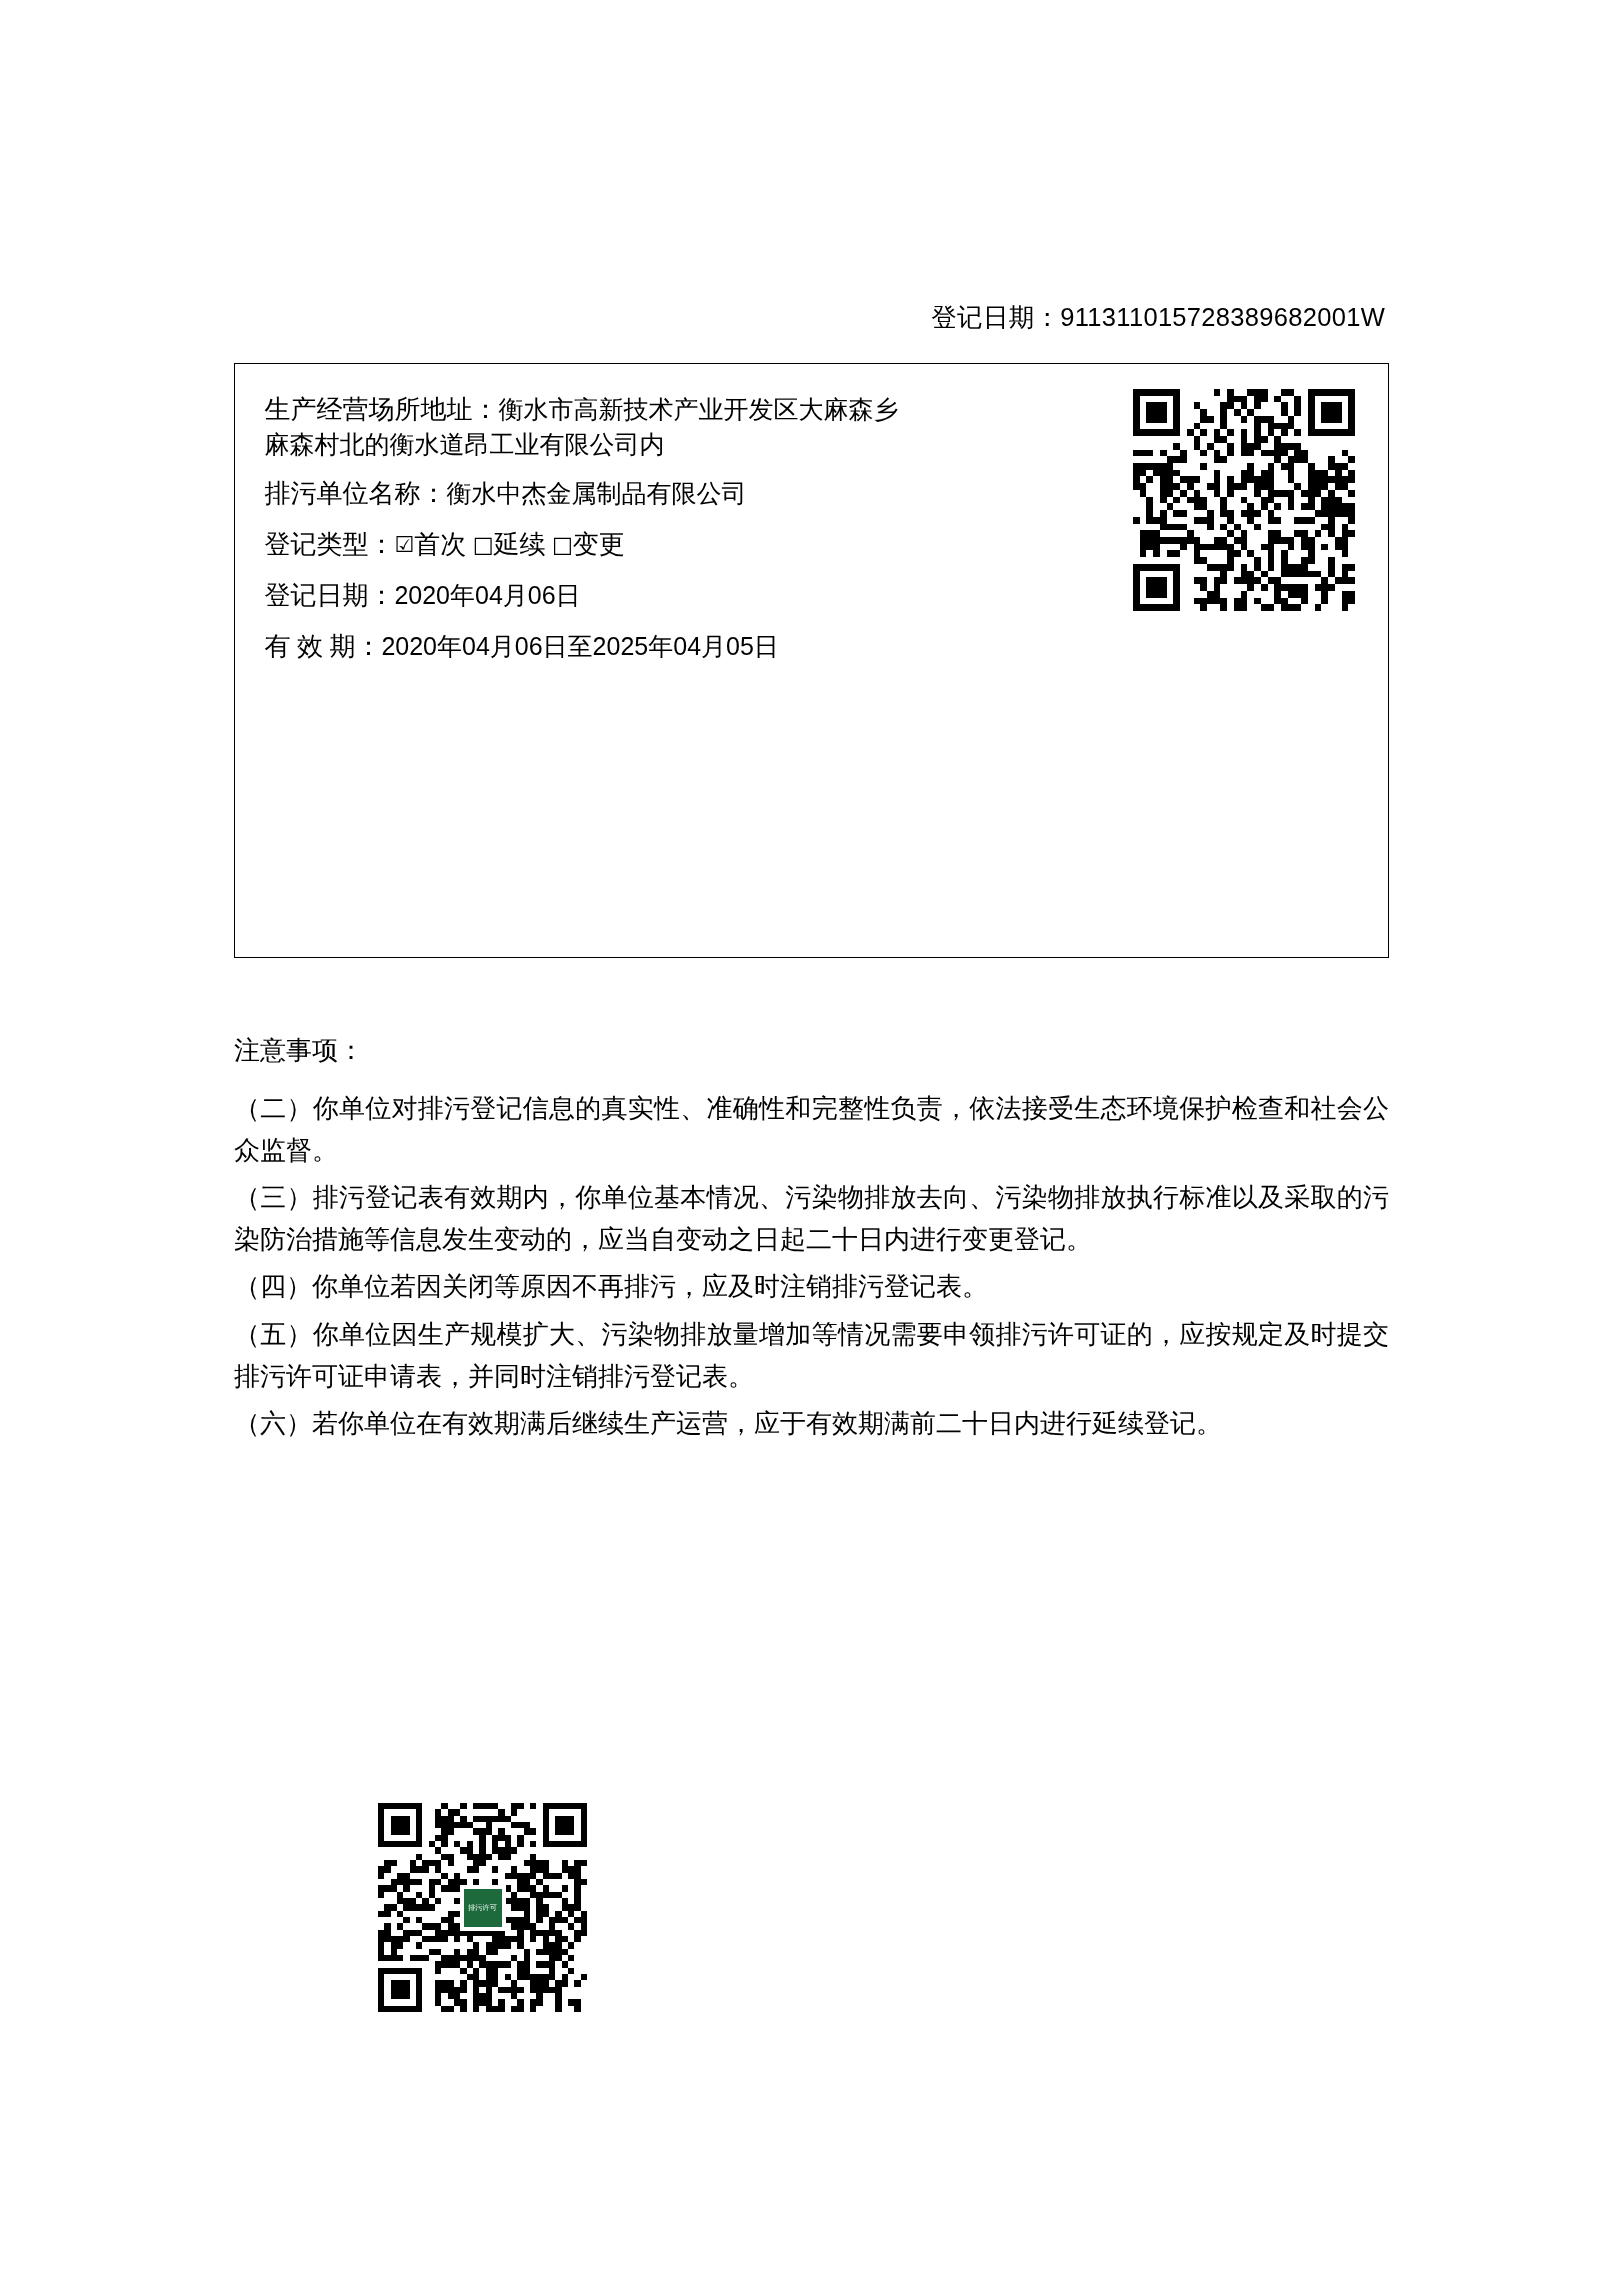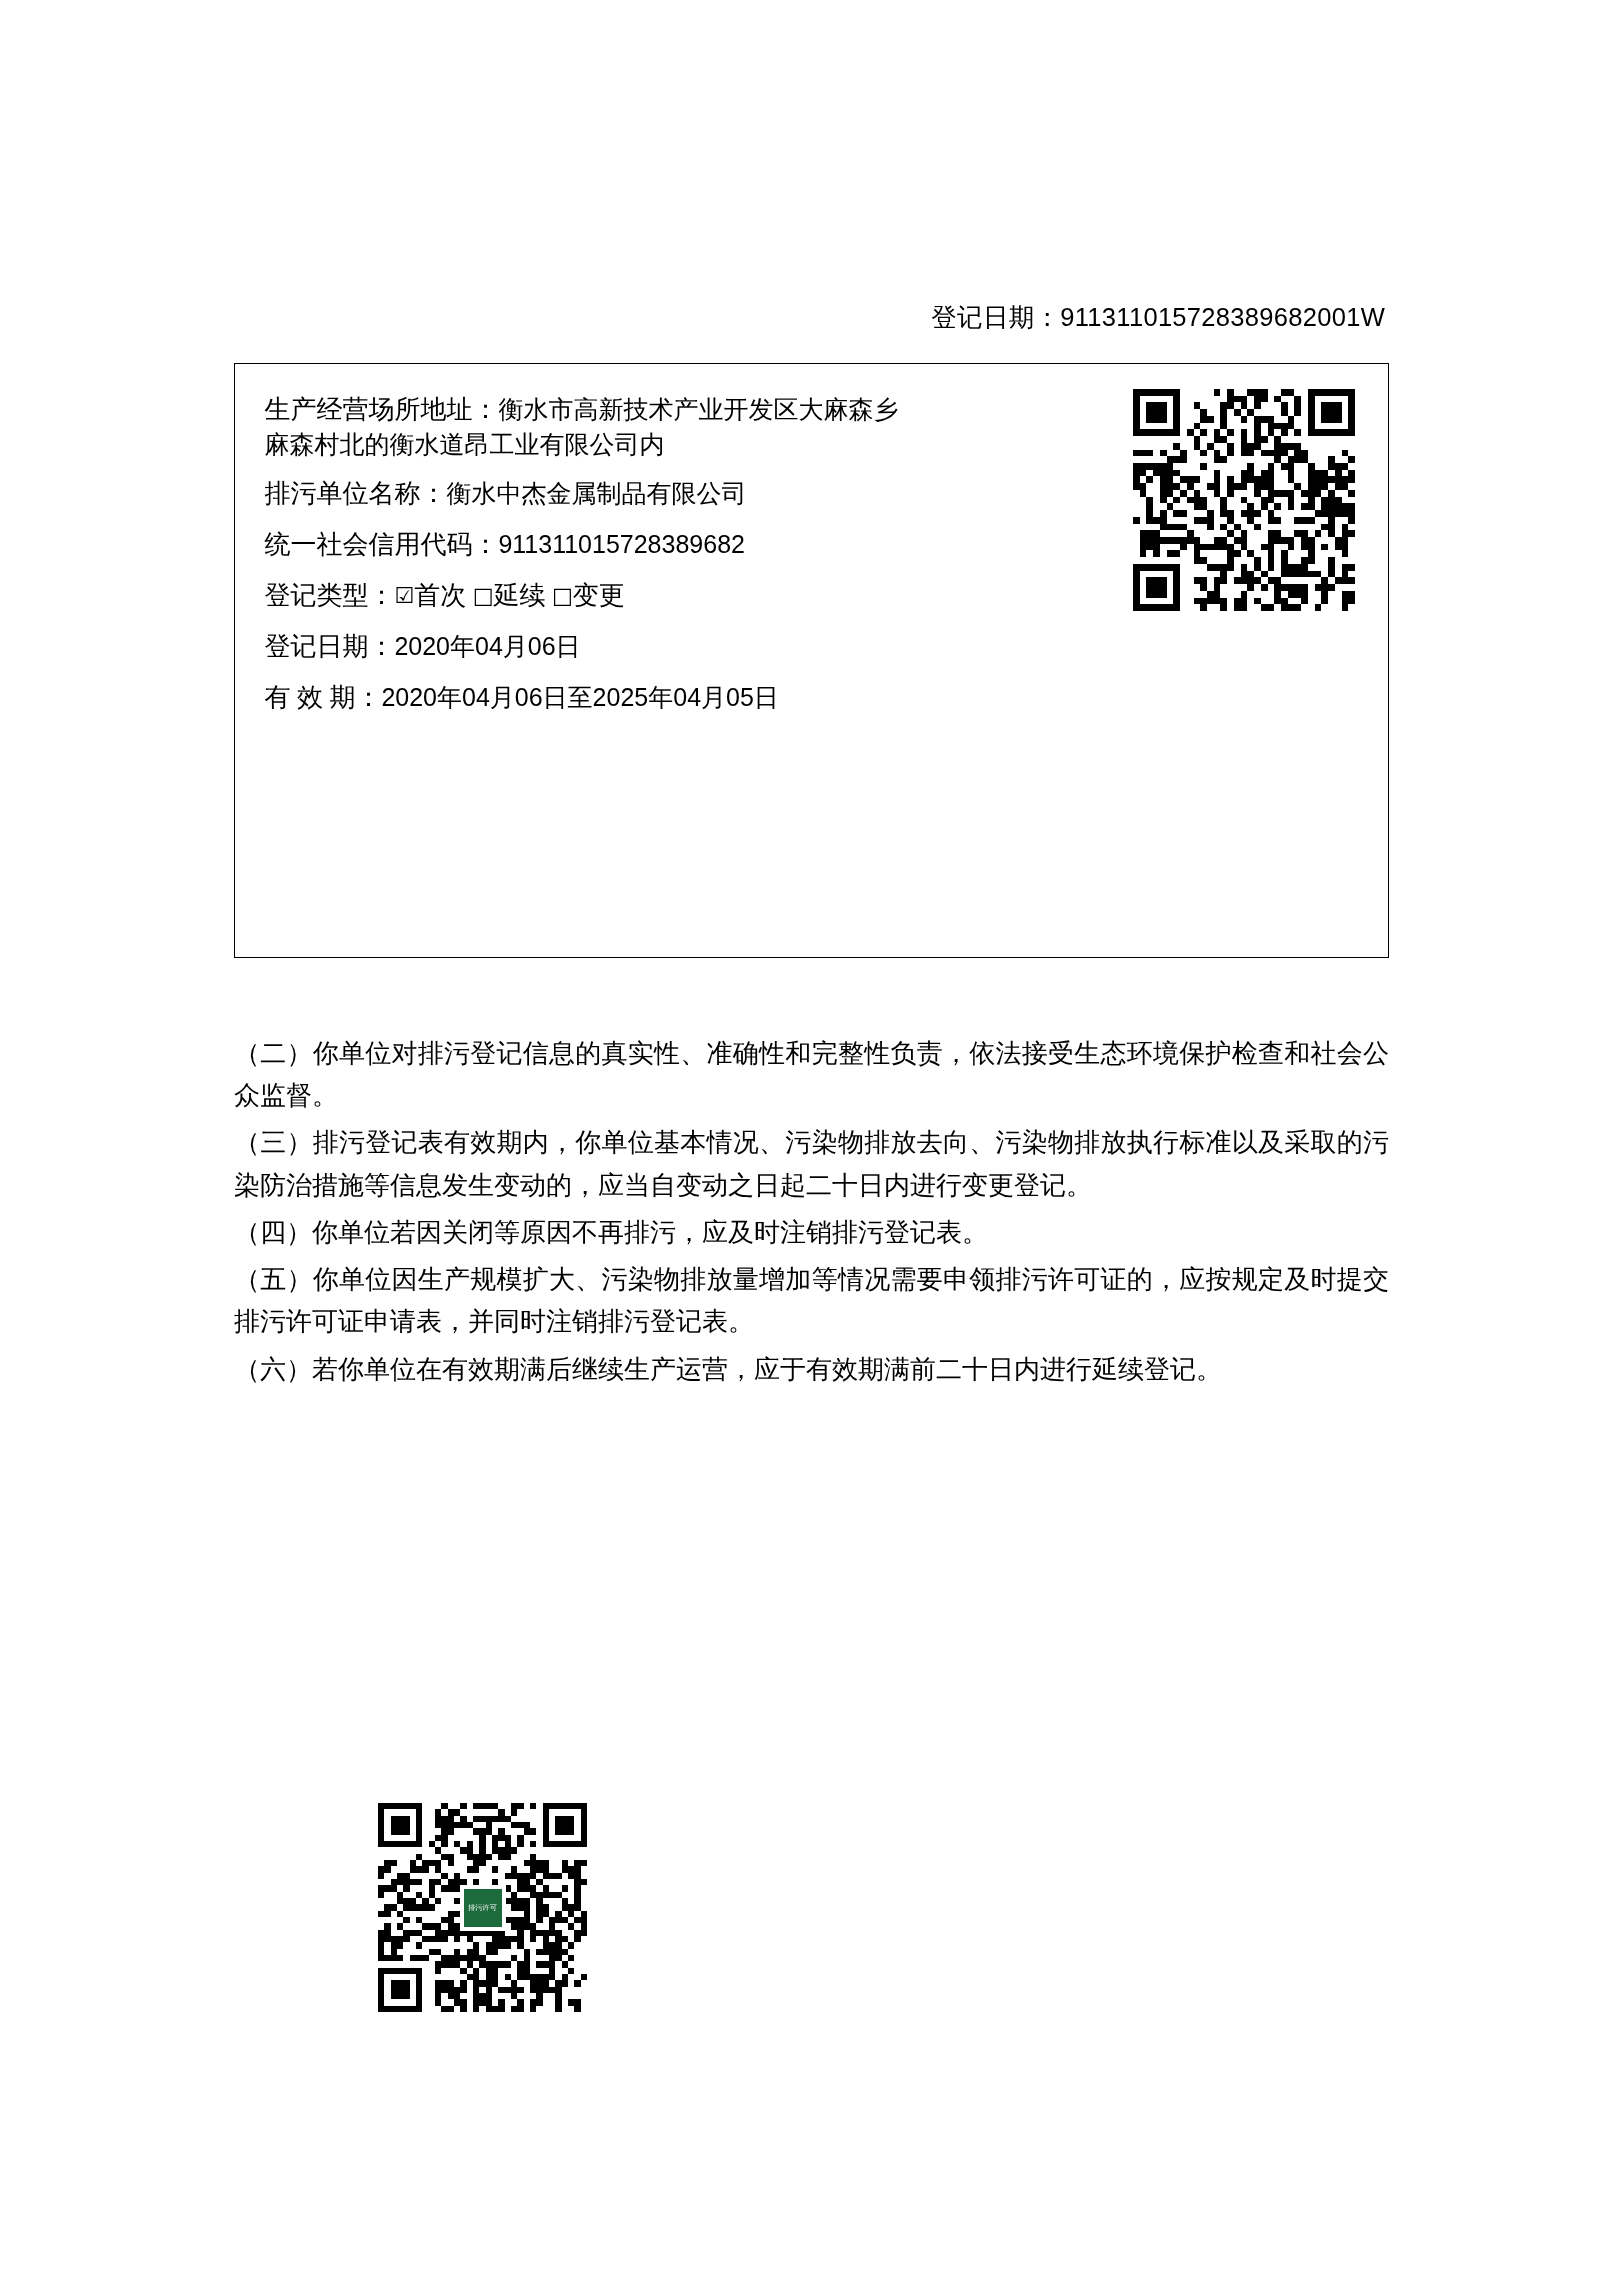--- a/index.html
+++ b/index.html
@@ -171,23 +171,20 @@
 
       <div class="info-line wrap" style="margin-bottom:19.6px;">
         <span>生产经营场所地址：</span><span class="val">衡水市高新技术产业开发区大麻森乡</span><br>
         <span class="val">麻森村北的衡水道昂工业有限公司内</span>
       </div>
 
       <div class="info-line">
         <span>排污单位名称：</span><span class="val">衡水中杰金属制品有限公司</span>
       </div>
 
-      <div class="info-line">
-        <span>统一社会信用代码：</span><span class="val">911311015728389682</span>
-      </div>
 
       <div class="info-line">
         <span>登记类型：</span><span class="checkbox">☑</span><span>首次</span>&nbsp;<span class="checkbox">□</span><span>延续</span>&nbsp;<span class="checkbox">□</span><span>变更</span>
       </div>
 
       <div class="info-line">
         <span>登记日期：</span><span class="val">2020年04月06日</span>
       </div>
 
       <div class="info-line" style="margin-bottom:0;">
@@ -1283,20 +1280,21 @@
         <i></i>
         <i style="background: transparent;"></i>
         <i style="background: transparent;"></i>
         <i style="background: transparent;"></i>
         <i></i>
         <i style="background: transparent;"></i>
       </div>
   </div>
 
   <div class="notes">
+    <div class="notes-title">注意事项：</div>
     <div class="note-item">（二）你单位对排污登记信息的真实性、准确性和完整性负责，依法接受生态环境保护检查和社会公众监督。</div>
     <div class="note-item">（三）排污登记表有效期内，你单位基本情况、污染物排放去向、污染物排放执行标准以及采取的污染防治措施等信息发生变动的，应当自变动之日起二十日内进行变更登记。</div>
     <div class="note-item">（四）你单位若因关闭等原因不再排污，应及时注销排污登记表。</div>
     <div class="note-item">（五）你单位因生产规模扩大、污染物排放量增加等情况需要申领排污许可证的，应按规定及时提交排污许可证申请表，并同时注销排污登记表。</div>
     <div class="note-item">（六）若你单位在有效期满后继续生产运营，应于有效期满前二十日内进行延续登记。</div>
   </div>
 
   <div class="qr qr-bottom" id="qr-bottom" style="grid-template-columns: repeat(33, 1fr); grid-template-rows: repeat(33, 1fr);">
       <i></i>
       <i></i>

